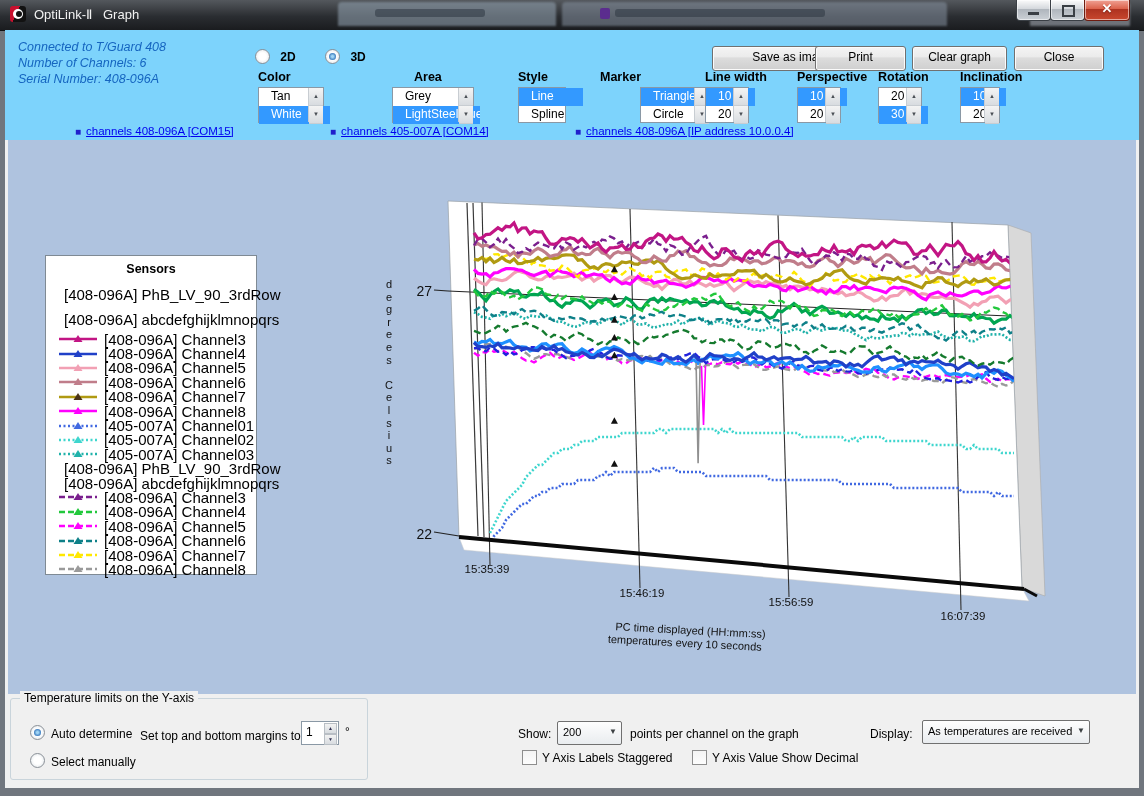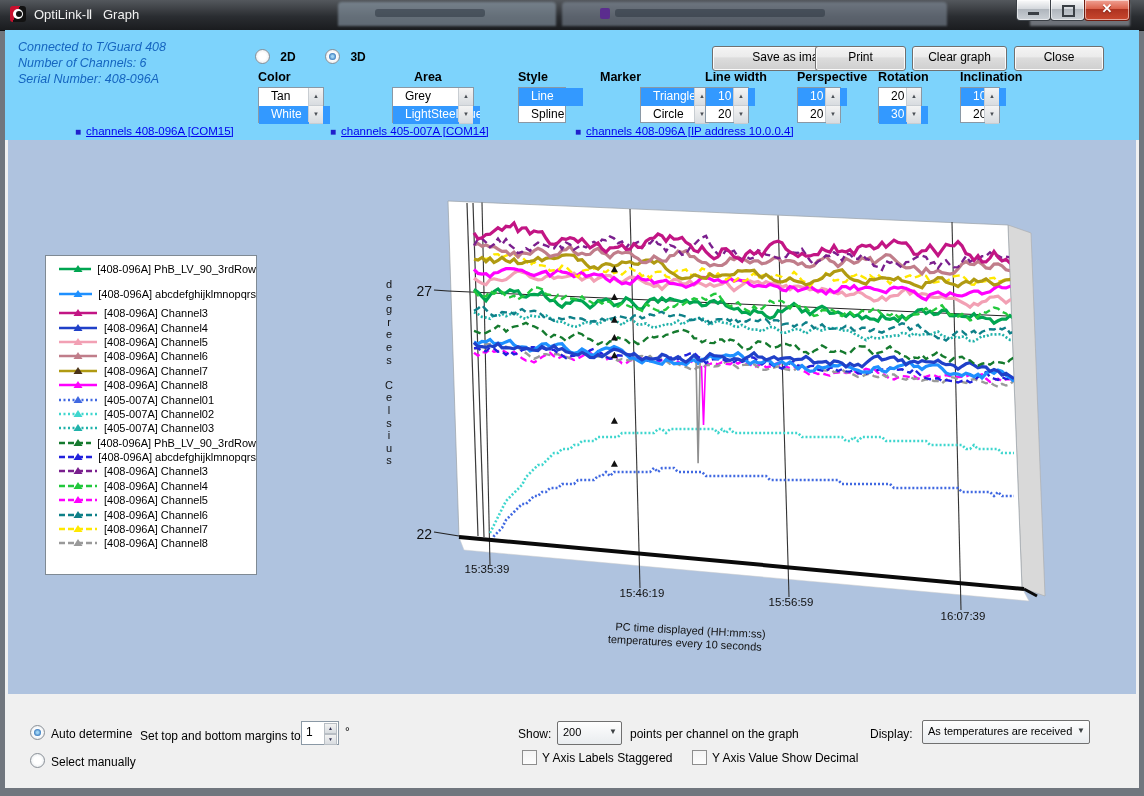--- a/index.html
+++ b/index.html
@@ -47,21 +47,21 @@
   .links{position:absolute;top:95px;font-size:11.5px;}
   .chan-link{position:absolute;white-space:nowrap;color:#0000EE;text-decoration:underline;cursor:pointer;}
   .chan-link .bullet{color:#2020CC;text-decoration:none;display:inline-block;margin-right:5px;font-size:10px;}
   
   .chart-area{position:absolute;left:3px;top:110px;width:1128px;height:554px;background:#AFC3DF;}
   .legendbox{position:absolute;left:37px;top:115px;width:210px;height:318px;background:#fff;
     border:1px solid #7F8A94;}
   .legend-title{text-align:center;font-size:12.5px;font-weight:bold;margin-top:6px;height:20px;}
   .leg-row{height:14.4px;display:flex;align-items:center;padding-left:12px;}
   .leg-row.tall{height:25px;}
-  .leg-row span{font-size:11px;margin-left:6px;white-space:nowrap;text-align:right;}
+  .leg-row span{font-size:15px;margin-left:6px;white-space:nowrap;text-align:right;}
   
   .footer{position:absolute;left:0;top:664px;width:1134px;height:94px;background:#F0F0F0;font-size:12px;}
   .groupbox{position:absolute;left:5px;top:4px;width:356px;height:80px;border:1px solid #C9D4DB;border-radius:3px;}
   .group-title{position:absolute;left:9px;top:-8px;background:#F0F0F0;padding:0 4px;font-size:12px;}
   .spin{position:absolute;width:36px;height:22px;border:1px solid #8A98A5;background:#fff;}
   .spin .val{position:absolute;left:4px;top:3px;font-size:12px;}
   .spin .arrows{position:absolute;right:1px;top:1px;width:13px;height:18px;}
   .spin .sar{height:9px;background:linear-gradient(#F2F2F2,#D8DCE0);border:1px solid #B8Bec4;
     font-size:5px;text-align:center;line-height:8px;color:#335;}
   .combo{position:absolute;height:22px;border:1px solid #707070;border-radius:2px;
@@ -265,20 +265,21 @@
         <text x="381" y="286.6" font-size="11" text-anchor="middle" fill="#111">s</text>
         <text x="381" y="299.2" font-size="11" text-anchor="middle" fill="#111">i</text>
         <text x="381" y="311.79999999999995" font-size="11" text-anchor="middle" fill="#111">u</text>
         <text x="381" y="324.4" font-size="11" text-anchor="middle" fill="#111">s</text>
         <g transform="rotate(3 680 499)">
           <text x="682" y="494" font-size="11" text-anchor="middle" fill="#111">PC time displayed (HH:mm:ss)</text>
           <text x="677" y="507" font-size="11" text-anchor="middle" fill="#111">temperatures every 10 seconds</text>
         </g>
       </svg>
     <div class="legendbox">
+      <div class="legend-title">Sensors</div>
       <div id="legend-rows">
           <div class="leg-row tall">
             <svg width="40" height="10">
               <line x1="1" y1="5" x2="39" y2="5" stroke="#00A551" stroke-width="2.4"></line>
               <polygon points="20,1 24.5,8 15.5,8" fill="#00A551"></polygon>
             </svg>
             <span>[408-096A] PhB_LV_90_3rdRow</span>
           </div>
           <div class="leg-row tall">
             <svg width="40" height="10">
@@ -404,20 +405,23 @@
               <line x1="1" y1="5" x2="39" y2="5" stroke="#9A9A9A" stroke-width="2.4" stroke-dasharray="6 3"></line>
               <polygon points="20,1 24.5,8 15.5,8" fill="#9A9A9A"></polygon>
             </svg>
             <span>[408-096A] Channel8</span>
           </div>
         </div>
     </div>
   </div>
 
   <div class="footer">
+    <div class="groupbox">
+      <div class="group-title">Temperature limits on the Y-axis</div>
+    </div>
     <span class="radio sel" style="position:absolute;left:25px;top:31px;"></span>
     <span class="flabel" style="left:46px;top:33px;">Auto determine</span>
     <span class="radio" style="position:absolute;left:25px;top:59px;"></span>
     <span class="flabel" style="left:46px;top:61px;">Select manually</span>
     <span class="flabel" style="left:135px;top:35px;">Set top and bottom margins to:</span>
     <div class="spin" style="left:296px;top:27px;">
       <span class="val">1</span>
       <div class="arrows">
         <div class="sar">▲</div>
         <div class="sar">▼</div>

